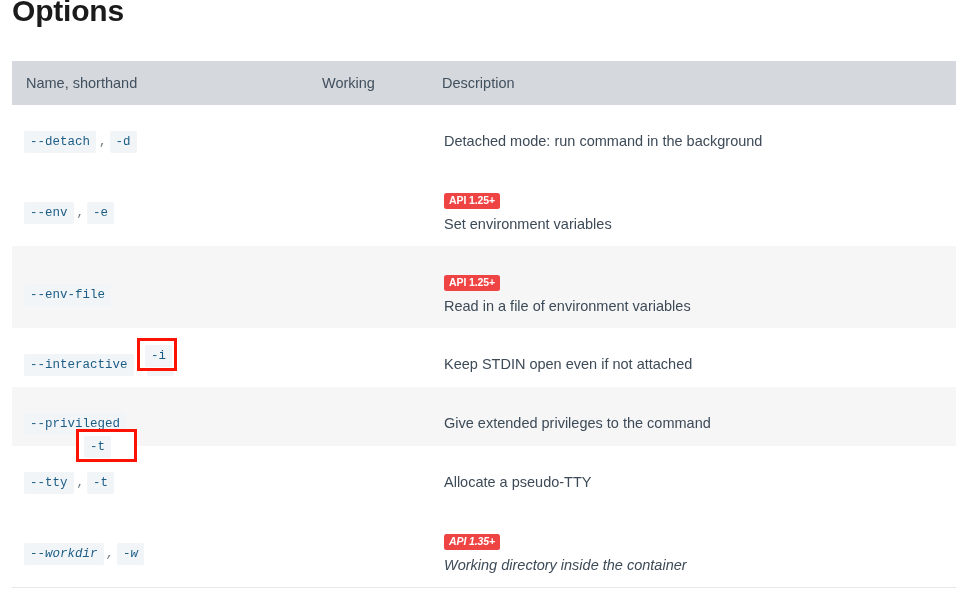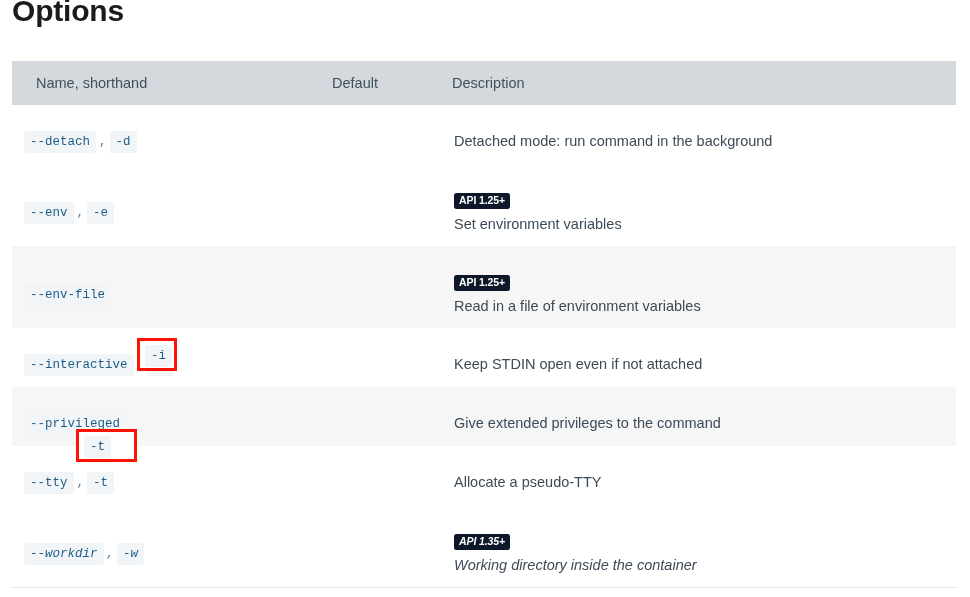--- a/index.html
+++ b/index.html
@@ -42,21 +42,21 @@
   .options-table th {
     background: #d5d8dd;
     color: #41505e;
     font-weight: 400;
     font-size: 14.5px;
     text-align: left;
     padding: 14px 10px 14px 10px;
     border: none;
     vertical-align: middle;
   }
-  .options-table th.col-name { padding-left: 24px; }
+  .options-table th.col-name { padding-left: 14px; }
   .options-table td {
     padding: 25px 10px 11px 12px;
     vertical-align: middle;
     border: none;
     font-size: 14.5px;
     color: #3d4a57;
     line-height: 1.45;
   }
   .options-table tbody tr { background: #ffffff; }
   .options-table tbody tr.alt { background: #f6f6f7; }
@@ -80,21 +80,21 @@
   .comma {
     font-family: "Liberation Mono", "DejaVu Sans Mono", monospace;
     font-size: 12.5px;
     color: #6b7780;
     padding: 0 3px;
   }
   .name-cell { white-space: nowrap; }
 
   .api-badge {
     display: inline-block;
-    background: #0f172a;
+    background: #ef4444;
     color: #ffffff;
     font-size: 10.5px;
     font-weight: bold;
     letter-spacing: -0.1px;
     padding: 2px 5px 3px 5px;
     border-radius: 2.5px;
     line-height: 11px;
     margin-bottom: 5px;
   }
   .desc-line { display: block; }
@@ -118,21 +118,21 @@
 <body>
 
 <div class="page">
 
   <h1 class="page-title">Options</h1>
 
   <table class="options-table">
     <thead>
       <tr>
         <th class="col-name">Name, shorthand</th>
-        <th class="col-default">Default</th>
+        <th class="col-default">Working</th>
         <th class="col-desc">Description</th>
       </tr>
     </thead>
     <tbody>
         <tr>
           <td class="name-cell"><code class="chip">--detach</code><span class="comma">,</span><code class="chip">-d</code></td>
           <td></td>
           <td>
             <span class="desc-text">Detached mode: run command in the background</span>
           </td>

